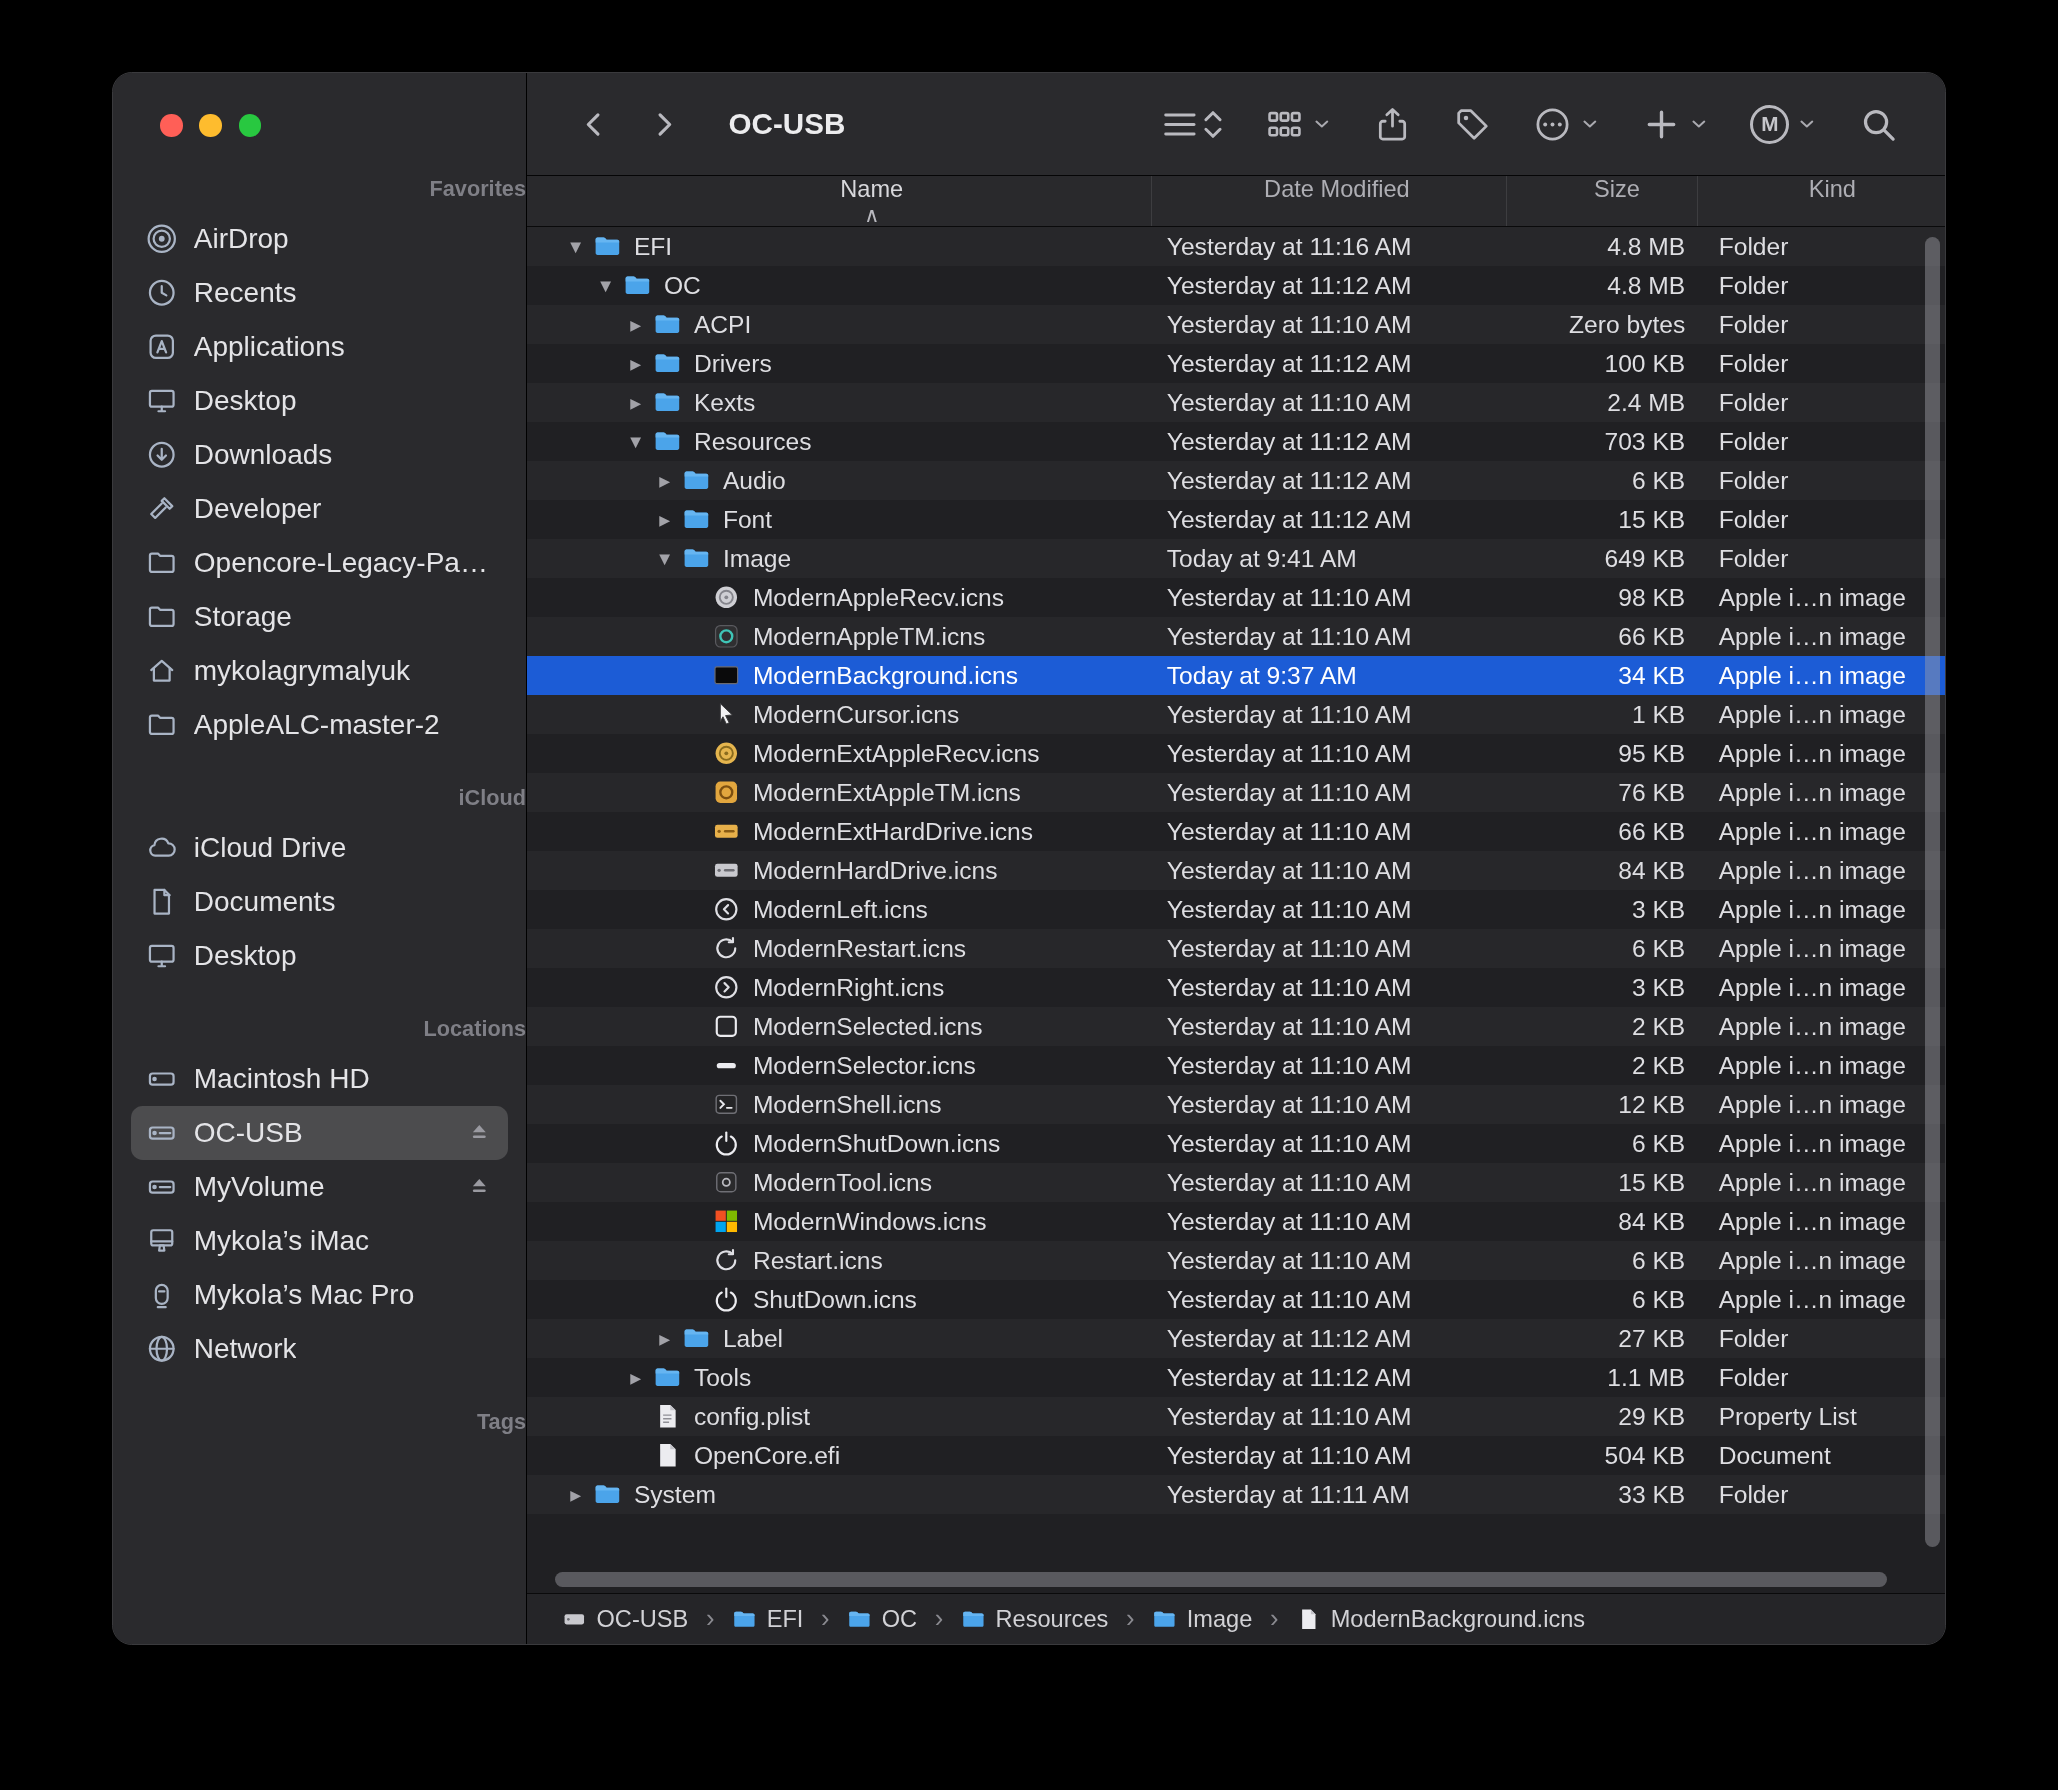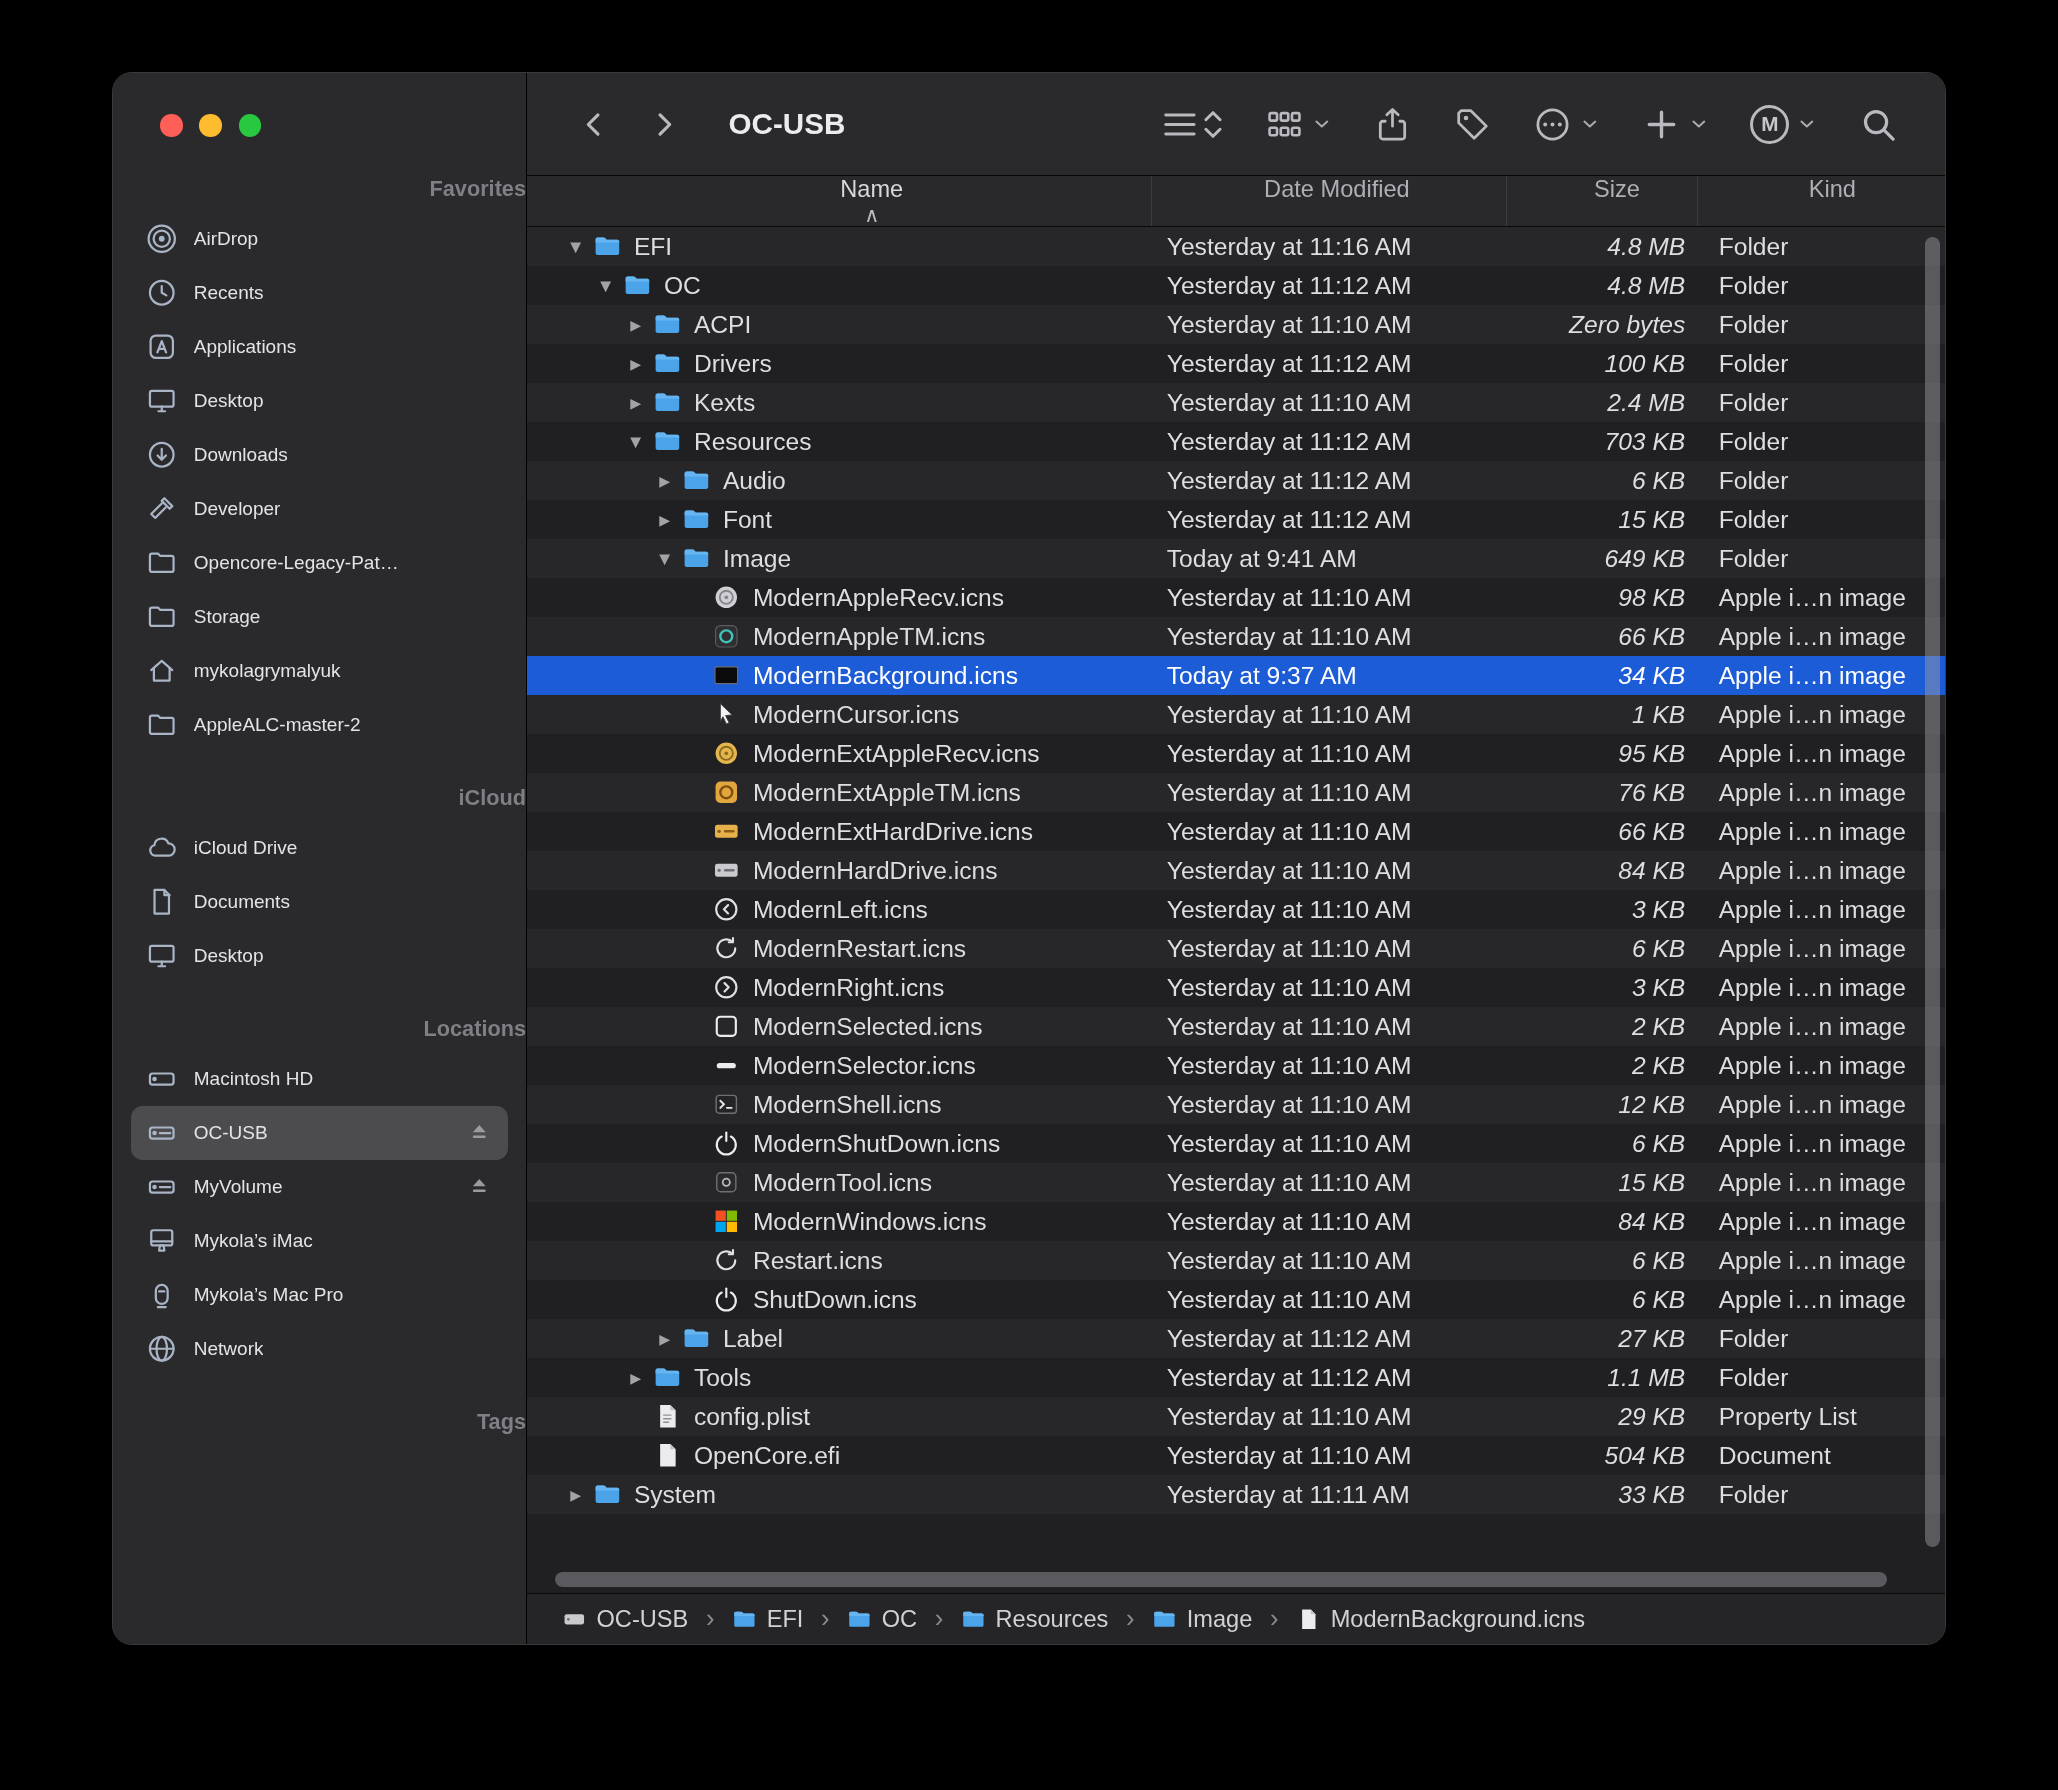--- a/index.html
+++ b/index.html
@@ -10,21 +10,21 @@
     box-shadow:0 49px 118px rgba(0,0,0,.85);}
   
   .sidebar{width:414px;flex:none;background:#2a2a2d;display:flex;flex-direction:column;border-right:1px solid #000;}
   .traffic{display:flex;gap:16.7px;padding:41px 0 5.9px 47px;}
   .dot{width:22.7px;height:22.7px;border-radius:50%;}
   .dot-close{background:#ff5f57}.dot-min{background:#febc2e}.dot-zoom{background:#28c840}
   .sb-scroll{flex:1;overflow:hidden;padding-top:17.7px;}
   .sb-header{font-size:21.7px;font-weight:700;color:#7f7f86;margin:33px 0 9.9px 45px;text-align:right;}
   .sb-header:first-child{margin-top:15.8px;}
   .sb-item{display:flex;align-items:center;gap:15.8px;height:54px;margin:0 17.7px;padding:0 15.8px;
-    border-radius:11.8px;font-size:19px;color:#e4e4e7;white-space:nowrap;overflow:hidden;}
+    border-radius:11.8px;font-size:28px;color:#e4e4e7;white-space:nowrap;overflow:hidden;}
   .sb-item.sel{background:rgba(255,255,255,.16);}
   .sb-item .icon{width:31.5px;height:31.5px;flex:none;color:#a9b4c5;display:flex;}
   .icon svg{width:100%;height:100%;}
   .sb-label{overflow:hidden;text-overflow:ellipsis;}
   .sb-eject{margin-left:auto;width:26.6px;height:26.6px;flex:none;color:#9a9aa1;display:flex;}
   
   .main{flex:1;display:flex;flex-direction:column;min-width:0;background:#202023;}
   .toolbar{height:103px;flex:none;background:#2a2a2d;border-bottom:1px solid #050506;
     display:flex;align-items:center;color:#b9b9bf;}
   .nav-btn{width:45px;height:45px;display:flex;align-items:center;justify-content:center;flex:none;}
@@ -54,21 +54,21 @@
   .row.alt{background:#27272a;}
   .row.selected{background:#1c5cd6;color:#fff;}
   .cell-name{width:624px;display:flex;align-items:center;white-space:nowrap;overflow:hidden;}
   .disc{width:27.6px;flex:none;text-align:center;font-size:21.7px;color:#a2a2a8;display:inline-block;
     transform-origin:50% 55%;line-height:1;}
   .disc.open{transform:rotate(90deg);}
   .row.selected .disc{color:#dce7fb;}
   .file-ic{width:28.6px;height:28.6px;flex:none;margin:0 11.8px 0 3.9px;display:flex;}
   .fname{overflow:hidden;text-overflow:ellipsis;}
   .cell-date{width:355px;padding-left:15.8px;white-space:nowrap;overflow:hidden;}
-  .cell-size{width:191px;text-align:right;padding-right:11.8px;white-space:nowrap;font-style:italic;}
+  .cell-size{width:191px;text-align:right;padding-right:11.8px;white-space:nowrap;}
   .cell-kind{flex:1;padding-left:21.7px;white-space:nowrap;overflow:hidden;}
   .vscroll{position:absolute;top:9.9px;right:4.9px;width:14.8px;height:1310px;border-radius:7.9px;
     background:rgba(160,160,166,.45);}
   .hscroll{position:absolute;left:27.6px;bottom:5.9px;width:1332px;height:14.8px;border-radius:7.9px;
     background:rgba(160,160,166,.45);}
   
   .pathbar{height:51px;flex:none;background:#252528;border-top:1px solid #0a0a0b;display:flex;
     align-items:center;padding-left:35px;gap:17.7px;font-size:23.6px;color:#d2d2d6;white-space:nowrap;}
   .path-item{display:flex;align-items:center;gap:9.9px;}
   .path-item .icon{width:24.6px;height:24.6px;display:flex;}

